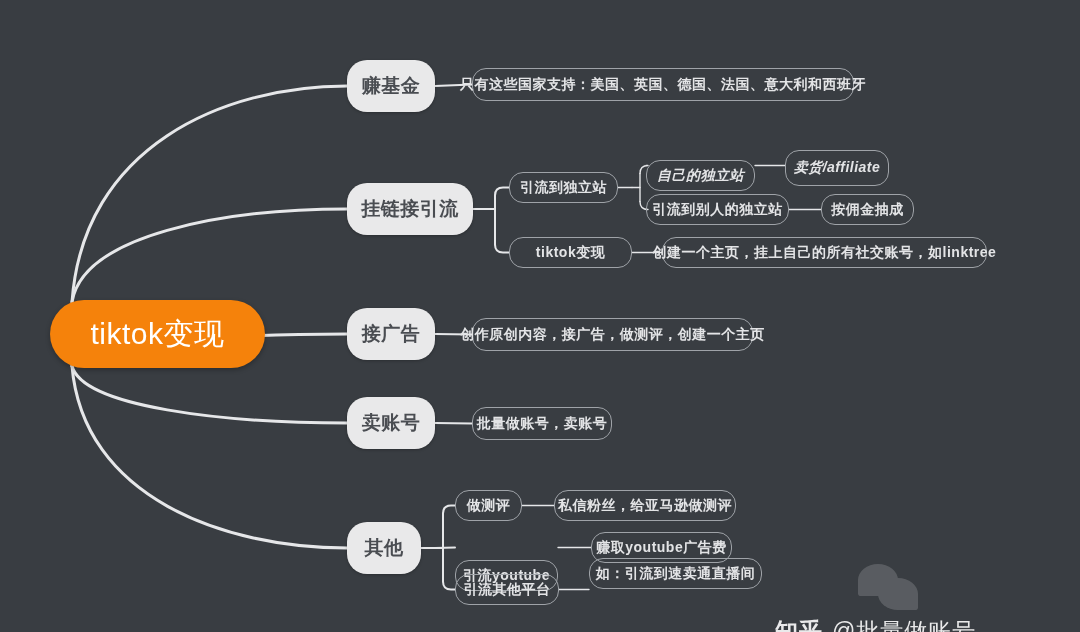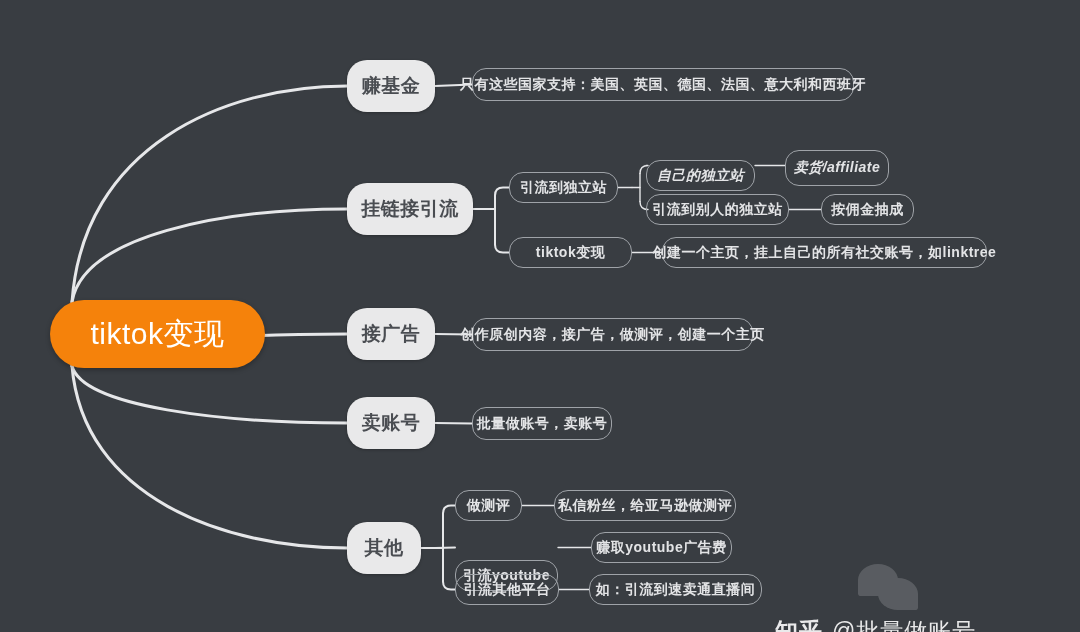--- a/index.html
+++ b/index.html
@@ -170,21 +170,21 @@
       </div>
       <div class="node lvl2" style="left: 455px; top: 532px; width: 103px; height: 31px; margin-top: 28px;">
         <span>引流youtube</span>
       </div>
       <div class="node lvl3" style="left: 591px; top: 532px; width: 141px; height: 31px;">
         <span>赚取youtube广告费</span>
       </div>
       <div class="node lvl2" style="left: 455px; top: 574px; width: 104px; height: 31px;">
         <span>引流其他平台</span>
       </div>
-      <div class="node lvl3" style="left: 589px; top: 574px; width: 173px; height: 31px;">
+      <div class="node lvl3" style="left: 589px; top: 558px; width: 173px; height: 31px;">
         <span>如：引流到速卖通直播间</span>
       </div>
     </div>
 
   <div class="wm-ghost">
     <span class="b1"></span>
       <span class="b2"></span>
   </div>
   <div class="watermark" id="watermark" style="left: 775px; top: 568px; margin-top: 48px;">
     <span class="wm-logo">知乎</span>

